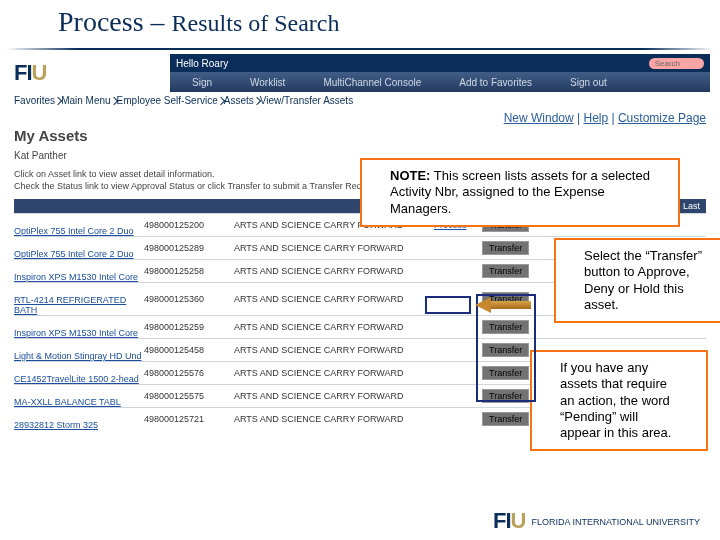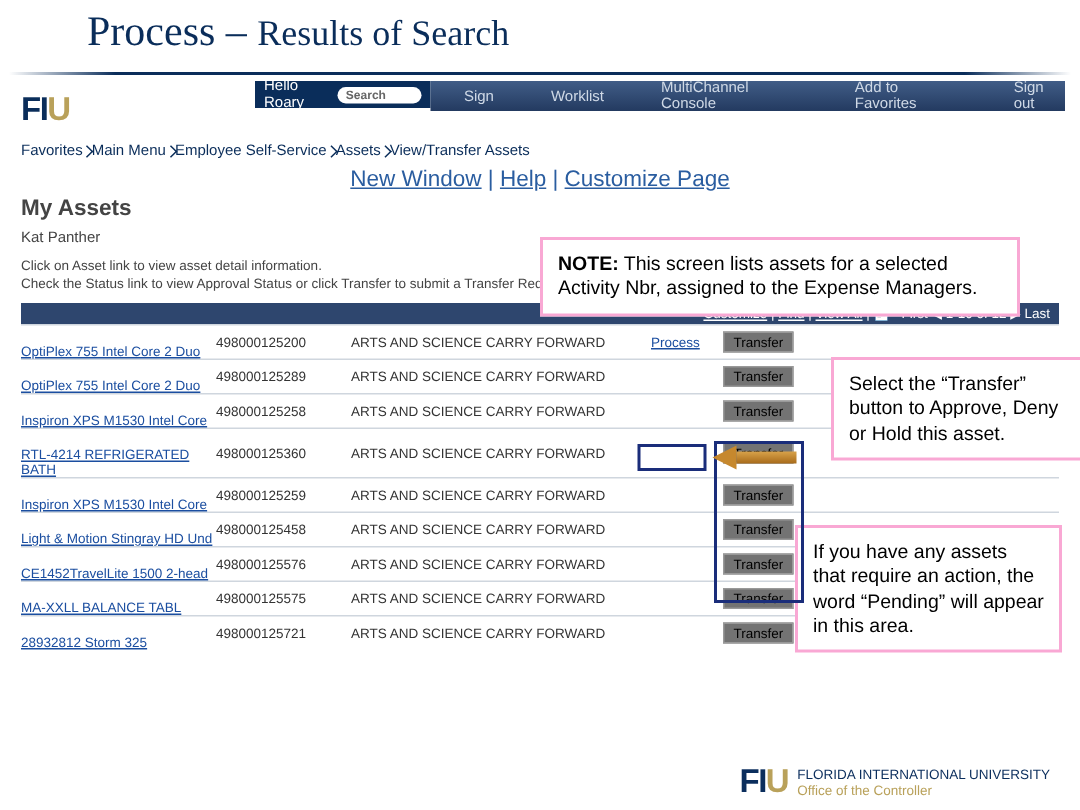--- a/index.html
+++ b/index.html
@@ -6,49 +6,49 @@
   body { font-family: Arial, sans-serif; width: 720px; height: 540px; background: #fff; position: relative; overflow: hidden; font-size: 10px; }
   .slide-title { position: absolute; top: 6px; left: 58px; font-size: 28px; color: #0a2d5a; font-family: Georgia, serif; }
   .slide-title .sub { font-size: 24px; }
   .hr { position: absolute; top: 48px; left: 6px; right: 6px; height: 2px; background: linear-gradient(to right, #fff, #0a2d5a 10%, #0a2d5a 90%, #fff); }
   .screenshot { position: absolute; top: 54px; left: 10px; width: 700px; }
   
   .topbar { display: flex; height: 38px; }
   .logo-box { width: 160px; background: #fff; display: flex; align-items: center; padding-left: 4px; }
   .fiu-logo { font-weight: bold; font-size: 22px; color: #0a2d5a; letter-spacing: -1px; }
   .fiu-logo .u { color: #b9a15a; }
-  .top-rest { flex: 1; display: flex; flex-direction: row; justify-content: flex-end; }
+  .top-rest { flex: 1; display: flex; flex-direction: column; justify-content: flex-end; }
   .hello { background: #0a2d5a; color: #fff; height: 18px; padding: 2px 6px; font-size: 10px; display:flex; align-items:center; justify-content:space-between;}
-  .search-pill { background: #ffffff; border-radius: 8px; font-size: 8px; color:#666; padding: 1px 24px 1px 6px; position: relative; font-weight: bold;}
+  .search-pill { background: #fca5a5; border-radius: 8px; font-size: 8px; color:#666; padding: 1px 24px 1px 6px; position: relative;}
   .navtabs { background: linear-gradient(#415d87, #233a60); color: #cfd9e6; height: 20px; display: flex; align-items: center; font-size: 10px; gap: 38px; padding-left: 22px; }
   .navtabs span { cursor: default; }
   
   .crumbs { background: #fff; color: #0a2d5a; font-size: 10px; padding: 3px 4px; display: flex; gap: 0; align-items:center;}
   .crumbs .sep { width:6px; height:6px; border-right:1px solid #0a2d5a; border-top:1px solid #0a2d5a; transform: rotate(45deg); display:inline-block;}
   .crumbs a { color: #0a2d5a; }
   
-  .toplinks { text-align: center; font-size: 15px; color: #2a5da0; margin: 2px 4px; }
+  .toplinks { text-align: right; font-size: 12px; color: #2a5da0; margin: 2px 4px; }
   .toplinks span { text-decoration: underline; }
   
   .myassets { font-size: 15px; color: #444; font-weight: bold; margin: 0 4px 6px; }
   .username { font-size: 10px; color: #444; margin: 0 4px 8px; }
   .instr { font-size: 9px; color: #444; margin: 2px 4px; }
   
   .tblwrap { margin: 8px 4px 0; }
   .tblctrl { background: #2e466e; color: #fff; font-size: 9px; padding: 2px 6px; text-align: right; }
   .tblctrl a { color: #fff; text-decoration: underline; }
   .thead { background: #3e5b8f; color: #fff; display: flex; font-size: 10px; font-weight: bold; }
   .thead div { padding: 3px 6px; }
   .c1 { width: 130px; } .c2 { width: 90px; } .c3 { width: 200px; } .c4 { width: 48px;} .c5 { width: 62px; }
   .row { display: flex; font-size: 9px; color: #1b4ea0; border-top: 1px solid #cfd6de; align-items: center; min-height: 20px;}
   .row .c1 { text-decoration: underline; color:#1b4ea0;margin-top:12px; }
   .row .c2, .row .c3 { color:#333; }
   .transfer-btn { background: #737373; border: 1px solid #999; padding: 1px 6px; font-size: 9px; cursor: pointer; }
   
-  .callout { position: absolute; background: #fff; border: 2px solid #f9a8d4; padding: 8px 10px; font-size: 13px; line-height: 1.25; font-family: Arial, sans-serif; }
+  .callout { position: absolute; background: #fff; border: 2px solid #f97316; padding: 8px 28px; font-size: 13px; line-height: 1.25; font-family: Arial, sans-serif; }
   .note { top: 158px; left: 360px; width: 320px; }
   .note b { font-family: Arial; }
   .c-transfer { top: 238px; left: 530px; width: 178px; margin-left: 24px; }
   .c-pending { top: 350px; left: 530px; width: 178px; }
   .box-pending-hl { position: absolute; border: 2px solid #1a2d7a; top: 296px; left: 425px; width: 46px; height: 18px; }
   .box-transfer-hl { position: absolute; border: 2px solid #1a2d7a; top: 294px; left: 476px; width: 60px; height: 108px; }
   .arrow { position: absolute; top: 298px; left: 475px; width: 56px; height: 14px; }
   .arrow .shaft { position:absolute; right:0; top:3px; height:8px; width:40px; background: linear-gradient(#d8a24a,#a86b1a);}
   .arrow .head { position:absolute; left:0; top:-1px; width:0; height:0; border-right: 16px solid #c6882e; border-top: 8px solid transparent; border-bottom: 8px solid transparent;}
   
@@ -193,15 +193,14 @@
 <div class="box-transfer-hl"></div>
 <div class="arrow">
     <span class="head"></span>
     <span class="shaft"></span>
   </div>
 
 <div class="footer-logo">
   <span class="fiu">FI<span class="u">U</span></span>
   <span>
     <span class="txt">FLORIDA INTERNATIONAL UNIVERSITY</span>
-    <span class="off">Office of the Controller</span>
   </span>
 </div>
 
 </body></html>

